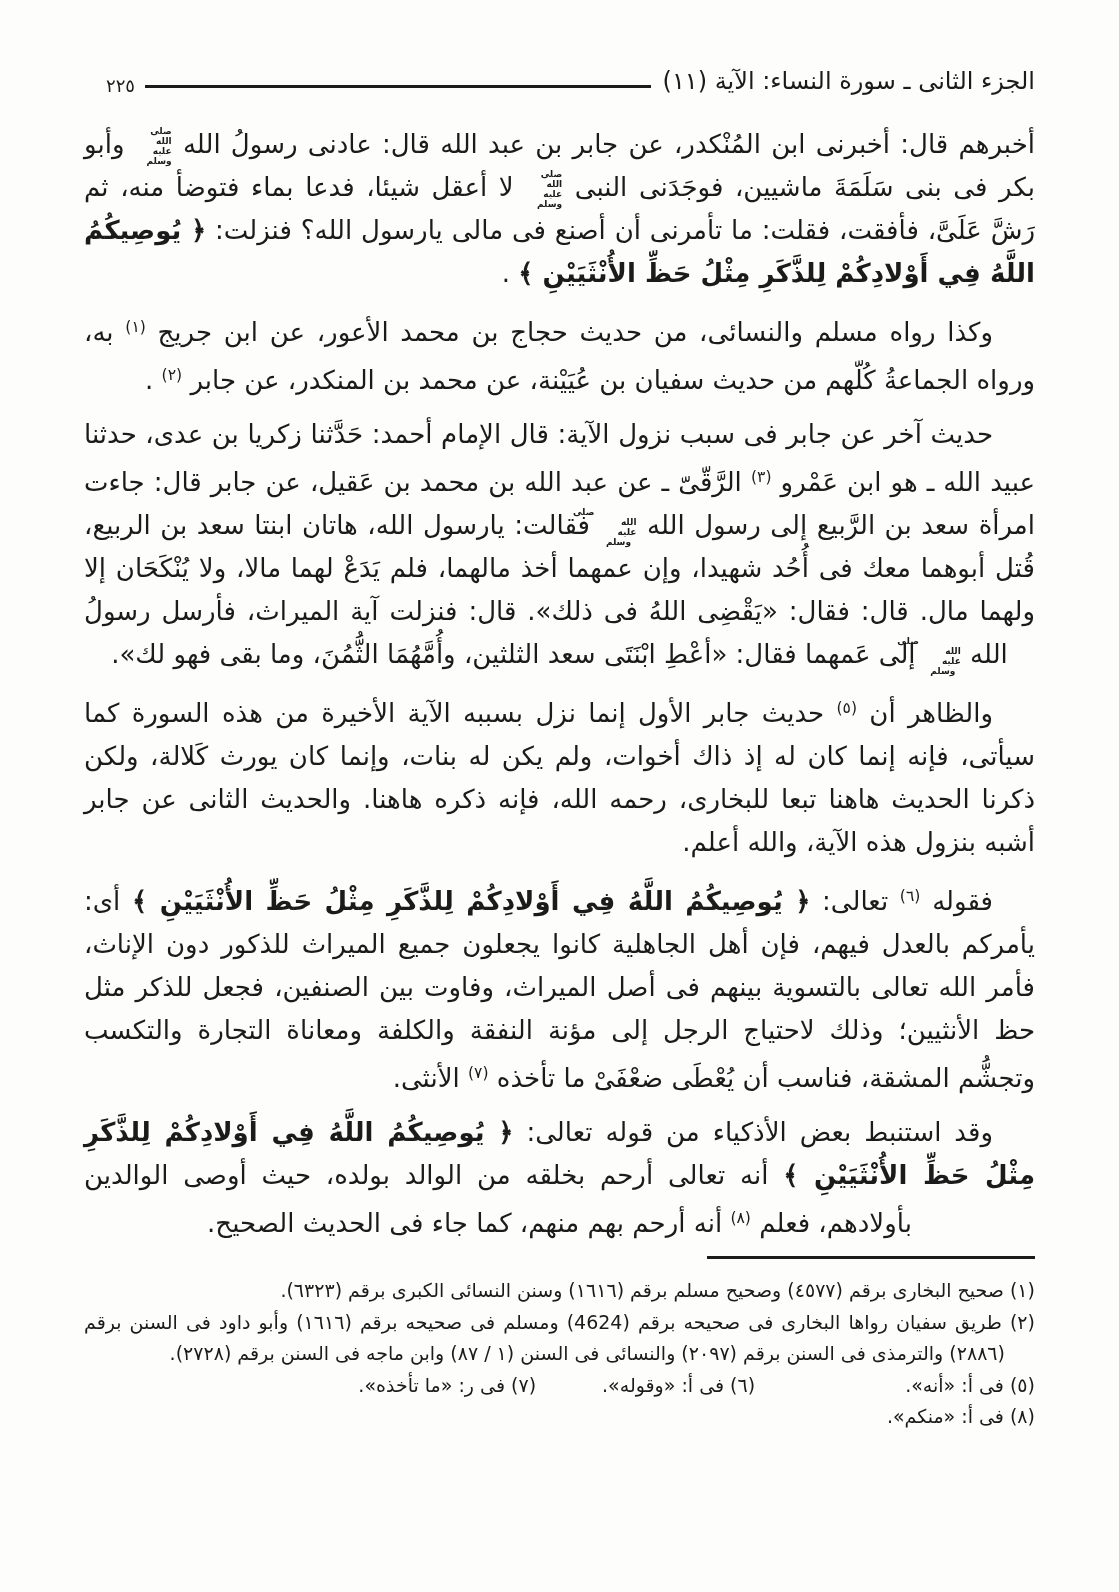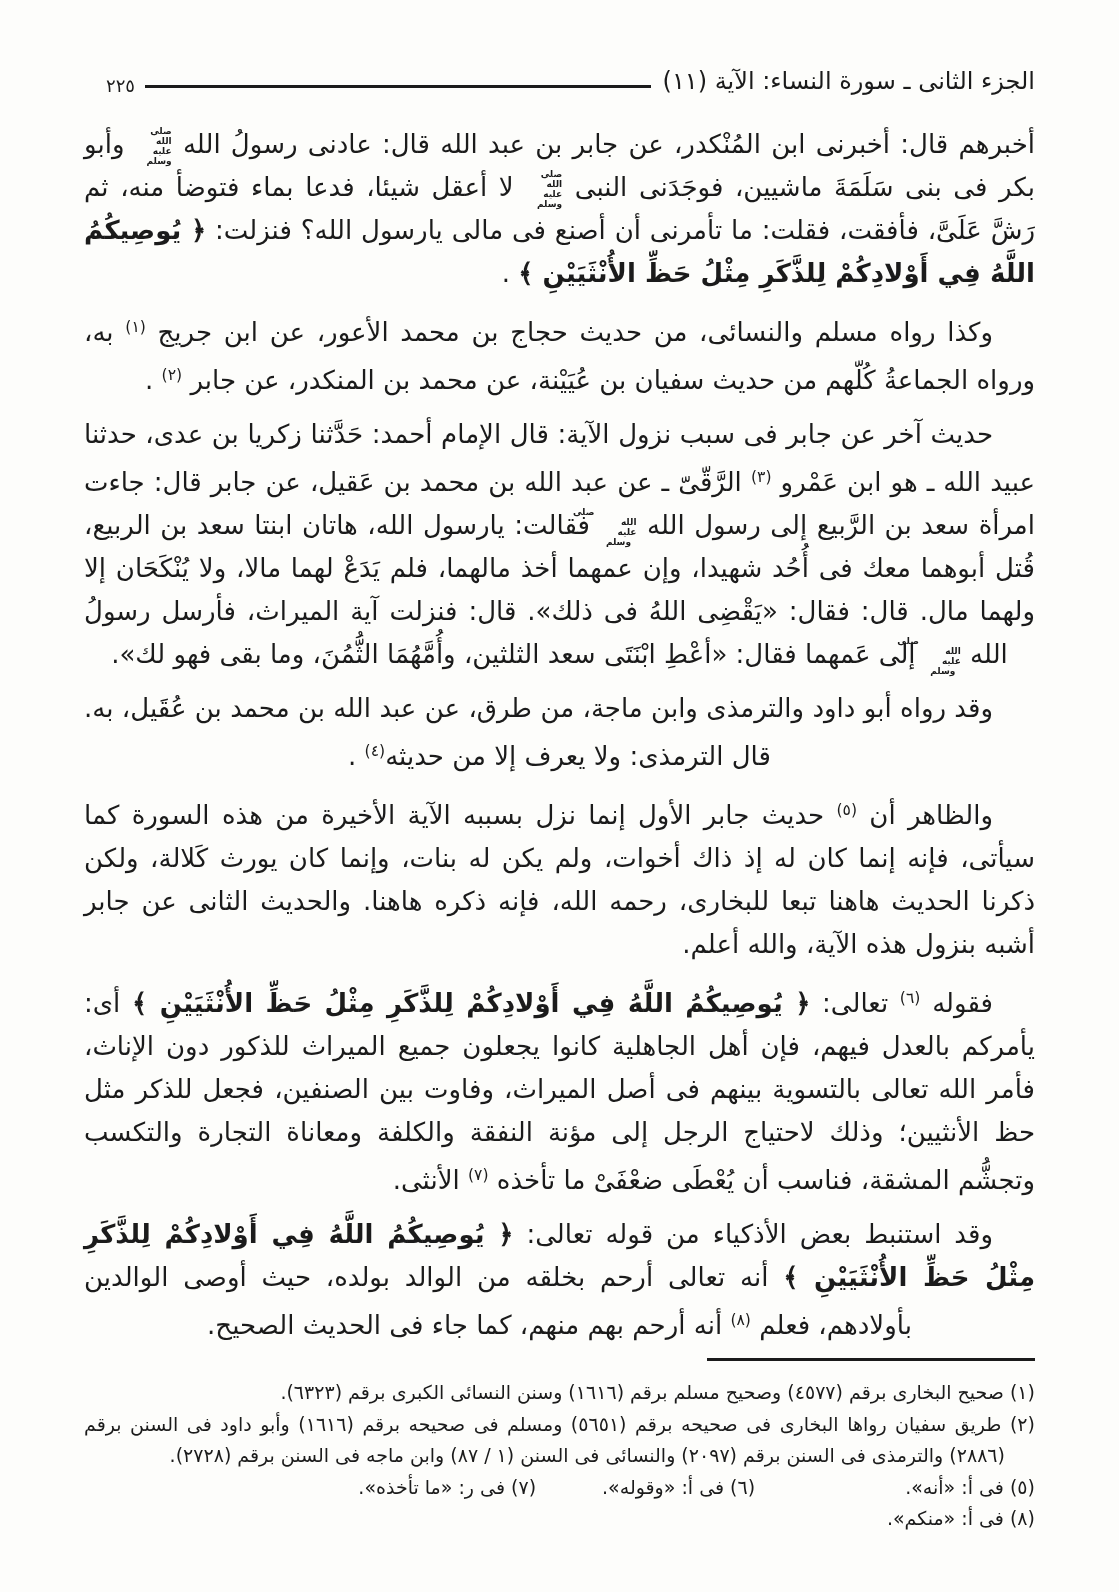--- a/index.html
+++ b/index.html
@@ -97,31 +97,30 @@
   <div class="header-row">
     <span class="head-title">الجزء الثانى ـ سورة النساء: الآية (١١)</span>
     <span class="head-rule"></span>
     <span class="page-num">٢٢٥</span>
   </div>
 
   <div class="body">
       <p class="no-indent ">أخبرهم قال: أخبرنى ابن المُنْكدر، عن جابر بن عبد الله قال: عادنى رسولُ الله <span class="saw">صلى الله عليه وسلم</span> وأبو بكر فى بنى سَلَمَةَ ماشيين، فوجَدَنى النبى <span class="saw">صلى الله عليه وسلم</span> لا أعقل شيئا، فدعا بماء فتوضأ منه، ثم رَشَّ عَلَىَّ، فأفقت، فقلت: ما تأمرنى أن أصنع فى مالى يارسول الله؟ فنزلت: <span class="q">﴿ يُوصِيكُمُ اللَّهُ فِي أَوْلادِكُمْ لِلذَّكَرِ مِثْلُ حَظِّ الأُنْثَيَيْنِ ﴾</span> .</p>
       <p class="">وكذا رواه مسلم والنسائى، من حديث حجاج بن محمد الأعور، عن ابن جريج <span class="fnref">(١)</span> به، ورواه الجماعةُ كُلّهم من حديث سفيان بن عُيَيْنة، عن محمد بن المنكدر، عن جابر <span class="fnref">(٢)</span> .</p>
       <p class="last-center">حديث آخر عن جابر فى سبب نزول الآية: قال الإمام أحمد: حَدَّثنا زكريا بن عدى، حدثنا عبيد الله ـ هو ابن عَمْرو <span class="fnref">(٣)</span> الرَّقّىّ ـ عن عبد الله بن محمد بن عَقيل، عن جابر قال: جاءت امرأة سعد بن الرَّبيع إلى رسول الله <span class="saw">صلى الله عليه وسلم</span> فقالت: يارسول الله، هاتان ابنتا سعد بن الربيع، قُتل أبوهما معك فى أُحُد شهيدا، وإن عمهما أخذ مالهما، فلم يَدَعْ لهما مالا، ولا يُنْكَحَان إلا ولهما مال. قال: فقال: «يَقْضِى اللهُ فى ذلك». قال: فنزلت آية الميراث، فأرسل رسولُ الله <span class="saw">صلى الله عليه وسلم</span> إلى عَمهما فقال: «أعْطِ ابْنَتَى سعد الثلثين، وأُمَّهُمَا الثُّمُنَ، وما بقى فهو لك».</p>
-      <p class="last-center">وقد رواه أبو داود والترمذى وابن ماجة، من طرق، عن عبد الله بن محمد بن عُقَيل، به. قال الترمذى: ولا يعرف إلا من حديثه<span class="fnref">(٤)</span> .</p>
       <p class="">والظاهر أن <span class="fnref">(٥)</span> حديث جابر الأول إنما نزل بسببه الآية الأخيرة من هذه السورة كما سيأتى، فإنه إنما كان له إذ ذاك أخوات، ولم يكن له بنات، وإنما كان يورث كَلالة، ولكن ذكرنا الحديث هاهنا تبعا للبخارى، رحمه الله، فإنه ذكره هاهنا. والحديث الثانى عن جابر أشبه بنزول هذه الآية، والله أعلم.</p>
       <p class="">فقوله <span class="fnref">(٦)</span> تعالى: <span class="q">﴿ يُوصِيكُمُ اللَّهُ فِي أَوْلادِكُمْ لِلذَّكَرِ مِثْلُ حَظِّ الأُنْثَيَيْنِ ﴾</span> أى: يأمركم بالعدل فيهم، فإن أهل الجاهلية كانوا يجعلون جميع الميراث للذكور دون الإناث، فأمر الله تعالى بالتسوية بينهم فى أصل الميراث، وفاوت بين الصنفين، فجعل للذكر مثل حظ الأنثيين؛ وذلك لاحتياج الرجل إلى مؤنة النفقة والكلفة ومعاناة التجارة والتكسب وتجشُّم المشقة، فناسب أن يُعْطَى ضعْفَىْ ما تأخذه <span class="fnref">(٧)</span> الأنثى.</p>
       <p class="last-center">وقد استنبط بعض الأذكياء من قوله تعالى: <span class="q">﴿ يُوصِيكُمُ اللَّهُ فِي أَوْلادِكُمْ لِلذَّكَرِ مِثْلُ حَظِّ الأُنْثَيَيْنِ ﴾</span> أنه تعالى أرحم بخلقه من الوالد بولده، حيث أوصى الوالدين بأولادهم، فعلم <span class="fnref">(٨)</span> أنه أرحم بهم منهم، كما جاء فى الحديث الصحيح.</p>
     </div>
 
   <div class="fnsep"></div>
 
   <div class="footnotes">
       <p>(١) صحيح البخارى برقم (٤٥٧٧) وصحيح مسلم برقم (١٦١٦) وسنن النسائى الكبرى برقم (٦٣٢٣).</p>
-      <p>(٢) طريق سفيان رواها البخارى فى صحيحه برقم (٥٦٥١) ومسلم فى صحيحه برقم (١٦١٦) وأبو داود فى السنن برقم (٢٨٨٦) والترمذى فى السنن برقم (٢٠٩٧) والنسائى فى السنن (١ / ٨٧) وابن ماجه فى السنن برقم (٢٧٢٨).</p>
+      <p>(٢) طريق سفيان رواها البخارى فى صحيحه برقم (4624) ومسلم فى صحيحه برقم (١٦١٦) وأبو داود فى السنن برقم (٢٨٨٦) والترمذى فى السنن برقم (٢٠٩٧) والنسائى فى السنن (١ / ٨٧) وابن ماجه فى السنن برقم (٢٧٢٨).</p>
       <p class="fn-row">
         <span>(٥) فى أ: «أنه».</span>
         <span>(٦) فى أ: «وقوله».</span>
         <span>(٧) فى ر: «ما تأخذه».</span>
       </p>
       <p>(٨) فى أ: «منكم».</p>
     </div>
 
 </div>
 

